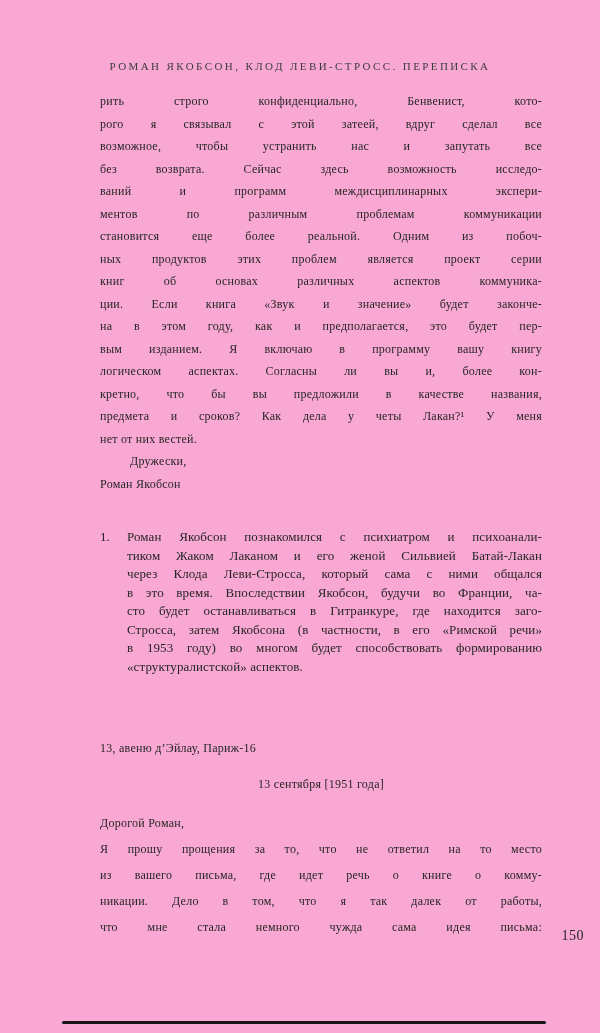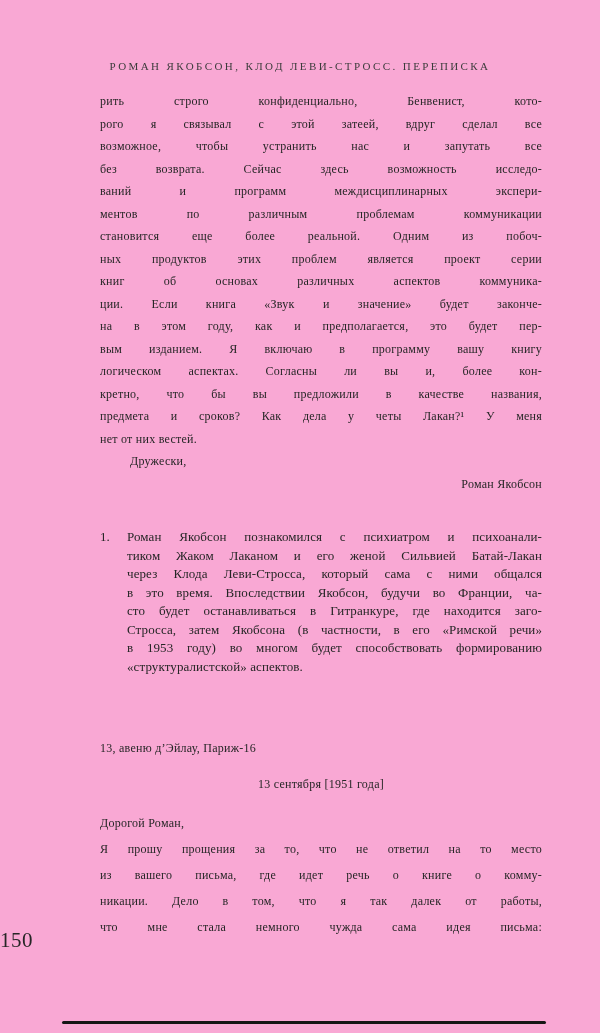--- a/index.html
+++ b/index.html
@@ -28,40 +28,40 @@
   .body-text {
     font-size: 12px;
     line-height: 22.5px;
     letter-spacing: 0.25px;
   }
   .lines > div { text-align: justify; text-align-last: justify; }
   .lines > div:last-child { text-align-last: left; }
   .lines.justify-all > div:last-child { text-align-last: justify; }
   .letter1 { top: 90px; }
   .signoff { text-indent: 30px; }
-  .signature { text-align: right; }
+  .signature { text-align: left; }
   .footnote {
     top: 528px;
     display: flex;
     font-size: 13px;
     line-height: 18.5px;
     letter-spacing: 0.1px;
   }
   .fn-num { width: 27px; flex: none; }
   .fn-text { flex: 1; }
   .address { top: 737px; }
   .date { top: 773px; text-align: center; }
   .letter2 { top: 810px; }
   .letter2 .body-text { line-height: 26px; }
   .page-number {
     position: absolute;
     top: 928px;
     left: 0; right: 16px;
-    text-align: left;
-    font-size: 21px;
+    text-align: right;
+    font-size: 14px;
     letter-spacing: 0.5px;
   }
   .page-edge-line {
     position: absolute;
     top: 1021px;
     left: 62px;
     width: 484px;
     height: 3px;
     background: #161616;
     border-radius: 2px;

